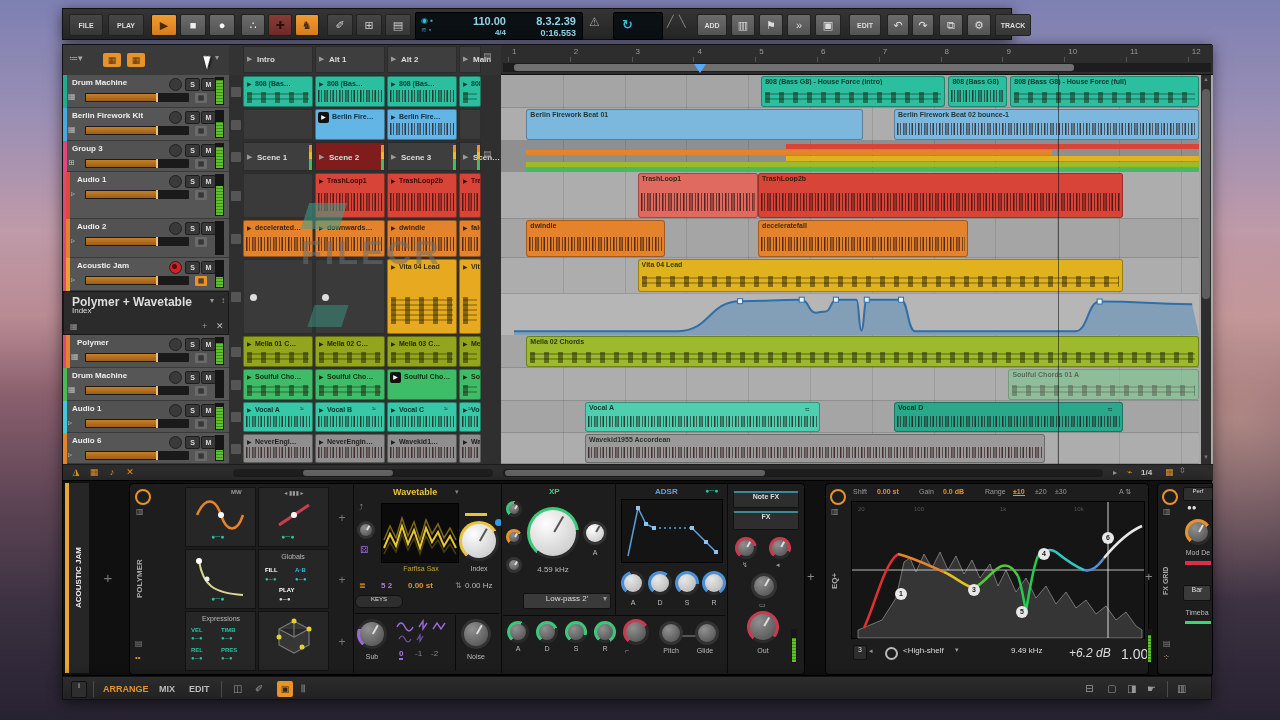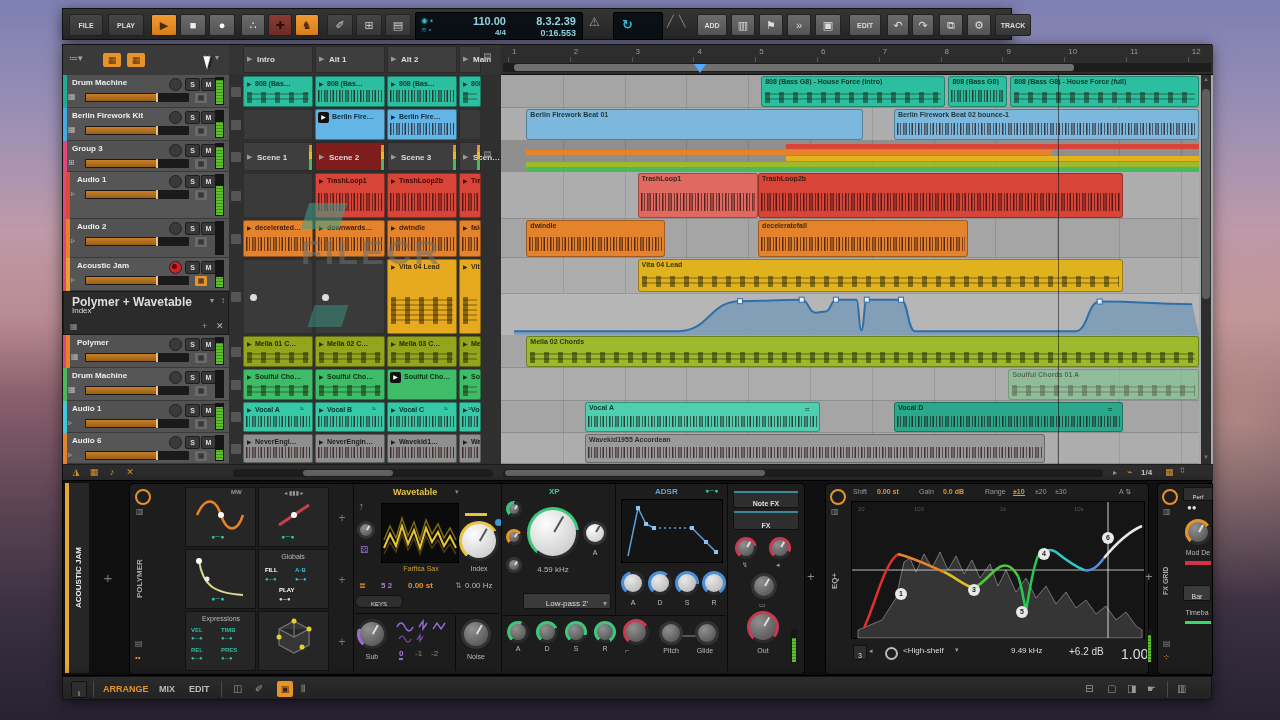--- a/index.html
+++ b/index.html
@@ -25,21 +25,21 @@
   .sm{position:absolute;width:13px;height:11px;background:#383838;border:1px solid #1d1d1d;border-radius:2px;
     color:#ddd;font-size:7px;font-weight:bold;text-align:center;line-height:11px;}
   .vlabel{writing-mode:vertical-rl;transform:rotate(180deg);text-align:center;}
   .ring{position:absolute;border-radius:50%;}
   .ring .knob{position:absolute;inset:3px;border-radius:50%;background:radial-gradient(circle at 35% 30%,#909090,#4a4a4a);}
   .ring .knob:after{content:"";position:absolute;left:50%;top:8%;width:2px;height:40%;background:#ddd;transform:rotate(30deg);transform-origin:bottom;}
   .ring.white .knob{background:radial-gradient(circle at 35% 30%,#fdfdfd,#c2c2c2);}
   .ring.white .knob:after{background:#555;}
   .lbl{position:absolute;color:#bbb;font-size:7px;}
   .pill{position:absolute;background:#2e2e2e;border:1px solid #111;border-radius:2px;color:#ddd;font-size:7px;
-    display:flex;align-items:flex-end;justify-content:center;}
+    display:flex;align-items:flex-start;justify-content:center;}
   .clip-label{position:absolute;left:3px;top:1px;right:2px;font-size:7px;font-weight:bold;white-space:nowrap;overflow:hidden;}
   .wavepat{position:absolute;left:2px;right:2px;top:45%;height:40%;
     background:repeating-linear-gradient(90deg,rgba(30,5,5,0.55) 0 1px,transparent 1px 3px),
                repeating-linear-gradient(90deg,rgba(30,5,5,0.35) 0 2px,transparent 2px 7px);}
   .notepat{position:absolute;left:3px;right:3px;top:50%;height:38%;
     background:repeating-linear-gradient(90deg,rgba(20,20,0,0.45) 0 5px,transparent 5px 14px),
                repeating-linear-gradient(0deg,transparent 0 3px,rgba(20,20,0,0.25) 3px 5px);}
   .meterbar{position:absolute;background:#161616;}
   .meterfill{position:absolute;left:1px;right:1px;bottom:1px;
     background:repeating-linear-gradient(0deg,#5dc22d 0 2px,#3e9418 2px 3px);}
@@ -986,21 +986,21 @@
             <div style="position: absolute; left: 186px; top: 46px; width: 12px; height: 12px; border-radius: 50%; background: rgb(232, 232, 232); color: rgb(34, 34, 34); font-size: 7px; font-weight: bold; text-align: center; line-height: 12px;">4</div>
             <div style="position: absolute; left: 250px; top: 30px; width: 12px; height: 12px; border-radius: 50%; background: rgb(232, 232, 232); color: rgb(34, 34, 34); font-size: 7px; font-weight: bold; text-align: center; line-height: 12px;">6</div>
           </div>
     </div>
     <div class="pill" style="left:790px;top:164px;width:12px;height:13px;">3</div>
     <span style="position:absolute;left:806px;top:166px;color:#999;font-size:7px;">◂</span>
     <div class="ring" style="left:822px;top:166px;width:9px;height:9px;border:2px solid #bbb;"></div>
     <span style="position:absolute;left:840px;top:165px;color:#ddd;font-size:8px;">&lt;High-shelf</span>
     <span style="position:absolute;left:892px;top:165px;color:#999;font-size:7px;">▾</span>
     <span style="position:absolute;left:948px;top:165px;color:#ddd;font-size:8px;">9.49 kHz</span>
-    <span style="position:absolute;left:1006px;top:165px;color:#ddd;font-size:10px;">+6.2 dB</span>
+    <span style="position:absolute;left:1006px;top:165px;color:#ddd;font-size:12px;font-style:italic;">+6.2 dB</span>
     <span style="position:absolute;left:1058px;top:165px;color:#ddd;font-size:14px;">1.00</span>
 
     <div style="position:absolute;left:1082px;top:88px;width:12px;height:14px;color:#888;font-size:13px;">+</div>
     <div class="meterbar" style="left:1084px;top:148px;width:5px;height:34px;">
           <div class="meterfill" style="height:80%;"></div>
         </div>
 
     <div style="position:absolute;left:1094px;top:2px;width:54px;height:190px;background:#1d1d1d;border:1px solid #000;border-radius:4px 0 0 4px;"></div>
     <div class="ring" style="left:1099px;top:8px;width:12px;height:12px;border:2px solid #e8932a;"></div>
     <span style="position:absolute;left:1100px;top:26px;color:#888;font-size:8px;">▥</span>

